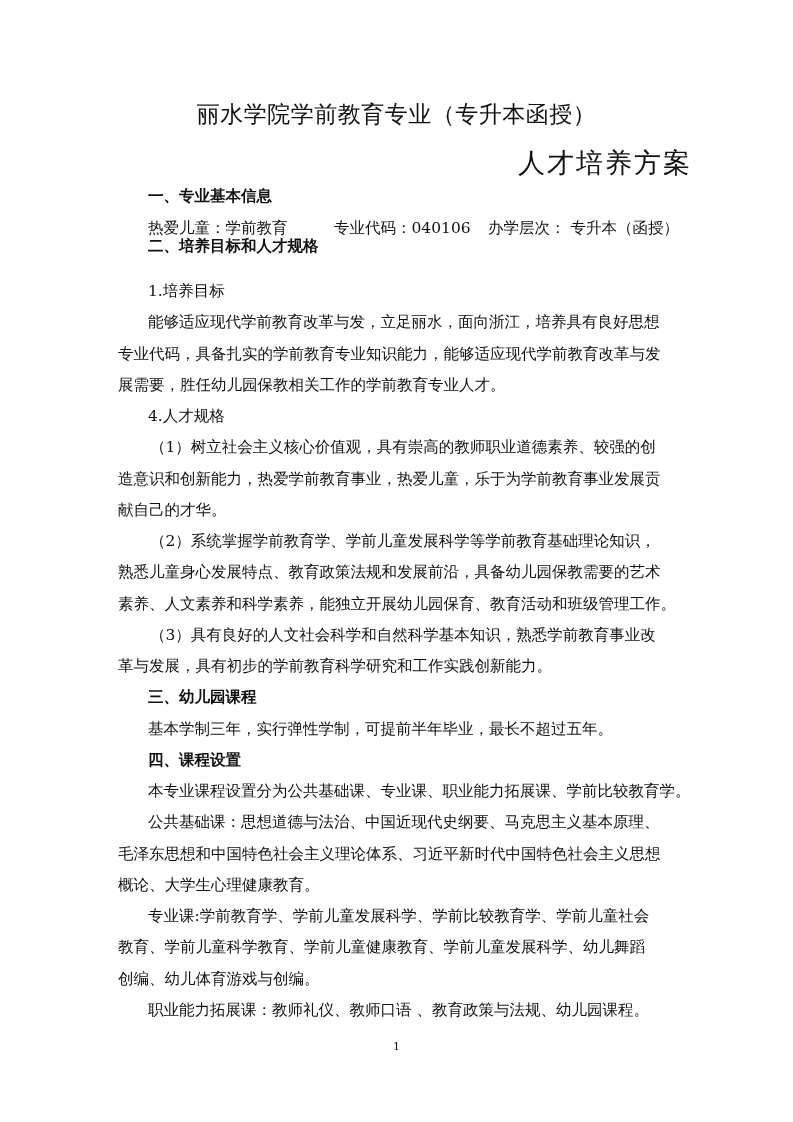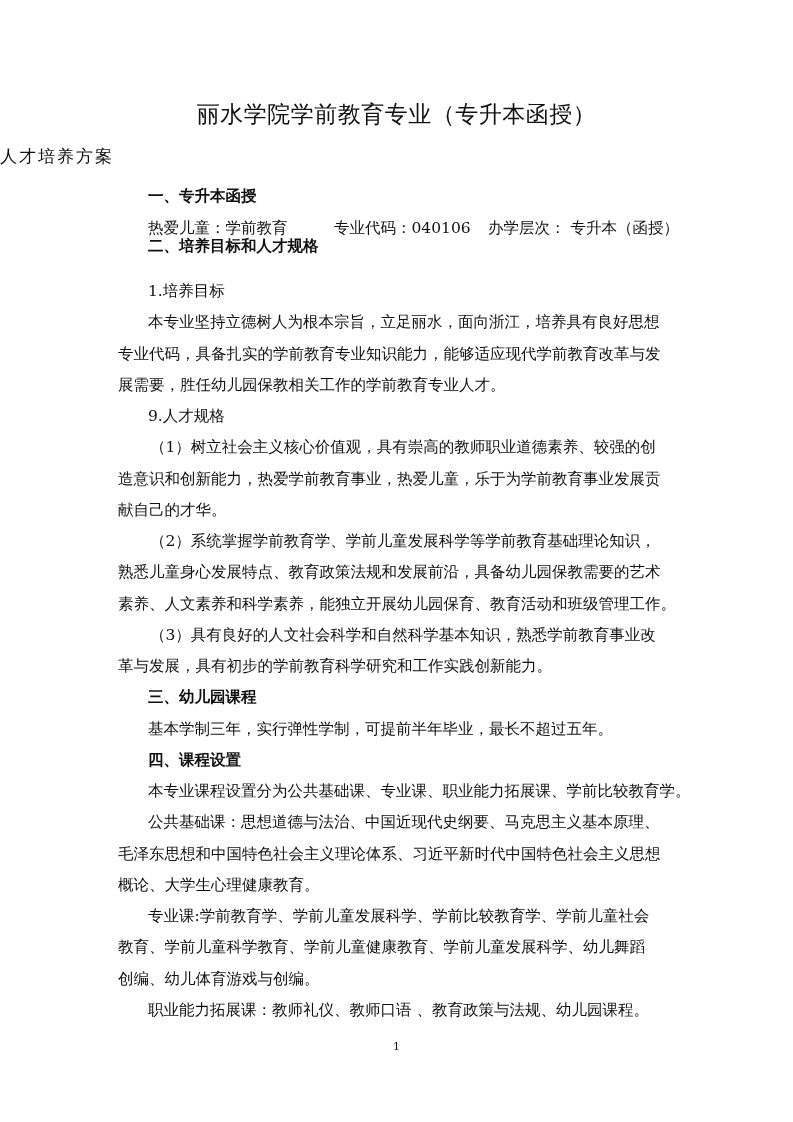--- a/index.html
+++ b/index.html
@@ -1,45 +1,45 @@
 <!DOCTYPE html>
 <html><head>
 <meta charset="utf-8">
 <style>
   html, body { margin: 0; padding: 0; background: #ffffff; }
   body { width: 793px; height: 1122px; position: relative; overflow: hidden;
          font-family: "DejaVu Serif", "Liberation Serif", serif; color: #111; }
   .title1 { position: absolute; left: 0; width: 793px; top: 99px; text-align: center;
             font-family: "DejaVu Sans", sans-serif; font-size: 23px; letter-spacing: 0.5px; }
-  .title2 { position: absolute; left: 0; width: 692px; top: 145px; text-align: left;
-            font-family: "DejaVu Sans", sans-serif; font-size: 17px; letter-spacing: 2px; }
+  .title2 { position: absolute; left: 0; width: 692px; top: 145px; text-align: right;
+            font-family: "DejaVu Sans", sans-serif; font-size: 27px; letter-spacing: 2px; }
   .line { position: absolute; left: 118px; width: 560px; font-size: 15.5px; white-space: nowrap; }
   .ind { left: 148px; }
   .h { font-family: "DejaVu Sans", sans-serif; font-weight: bold; font-size: 15.5px; left: 148px; }
   .info span { display: inline-block; }
   .pnum { position: absolute; top: 1040px; left: 0; width: 793px; text-align: center; font-size: 11px; }
 </style>
 </head>
 <body>
 
 <div>
   <div class="title1">丽水学院学前教育专业（专升本函授）</div>
   <div class="title2">人才培养方案</div>
 
-  <div class="line h" style="top:186px">一、专升本函授</div>
+  <div class="line h" style="top:186px">一、专业基本信息</div>
   <div class="line ind info" style="top:218px">
     <span style="width:186px">热爱儿童：学前教育</span><span style="width:154px">专业代码：040106</span><span>办学层次： 专升本（函授）</span>
   </div>
 
   <div class="line h" style="top:236px">二、培养目标和人才规格</div>
   <div class="line ind" style="top:281px">1.培养目标</div>
-  <div class="line ind" style="top:312px">本专业坚持立德树人为根本宗旨，立足丽水，面向浙江，培养具有良好思想</div>
+  <div class="line ind" style="top:312px">能够适应现代学前教育改革与发，立足丽水，面向浙江，培养具有良好思想</div>
   <div class="line" style="top:344px">专业代码，具备扎实的学前教育专业知识能力，能够适应现代学前教育改革与发</div>
   <div class="line" style="top:375px">展需要，胜任幼儿园保教相关工作的学前教育专业人才。</div>
-  <div class="line ind" style="top:406px">9.人才规格</div>
+  <div class="line ind" style="top:406px">4.人才规格</div>
   <div class="line" style="top:437px;left:150px">（1）树立社会主义核心价值观，具有崇高的教师职业道德素养、较强的创</div>
   <div class="line" style="top:469px">造意识和创新能力，热爱学前教育事业，热爱儿童，乐于为学前教育事业发展贡</div>
   <div class="line" style="top:500px">献自己的才华。</div>
   <div class="line" style="top:531px;left:150px">（2）系统掌握学前教育学、学前儿童发展科学等学前教育基础理论知识，</div>
   <div class="line" style="top:562px">熟悉儿童身心发展特点、教育政策法规和发展前沿，具备幼儿园保教需要的艺术</div>
   <div class="line" style="top:594px">素养、人文素养和科学素养，能独立开展幼儿园保育、教育活动和班级管理工作。</div>
   <div class="line" style="top:625px;left:150px">（3）具有良好的人文社会科学和自然科学基本知识，熟悉学前教育事业改</div>
   <div class="line" style="top:656px">革与发展，具有初步的学前教育科学研究和工作实践创新能力。</div>
 
   <div class="line h" style="top:687px">三、幼儿园课程</div>

